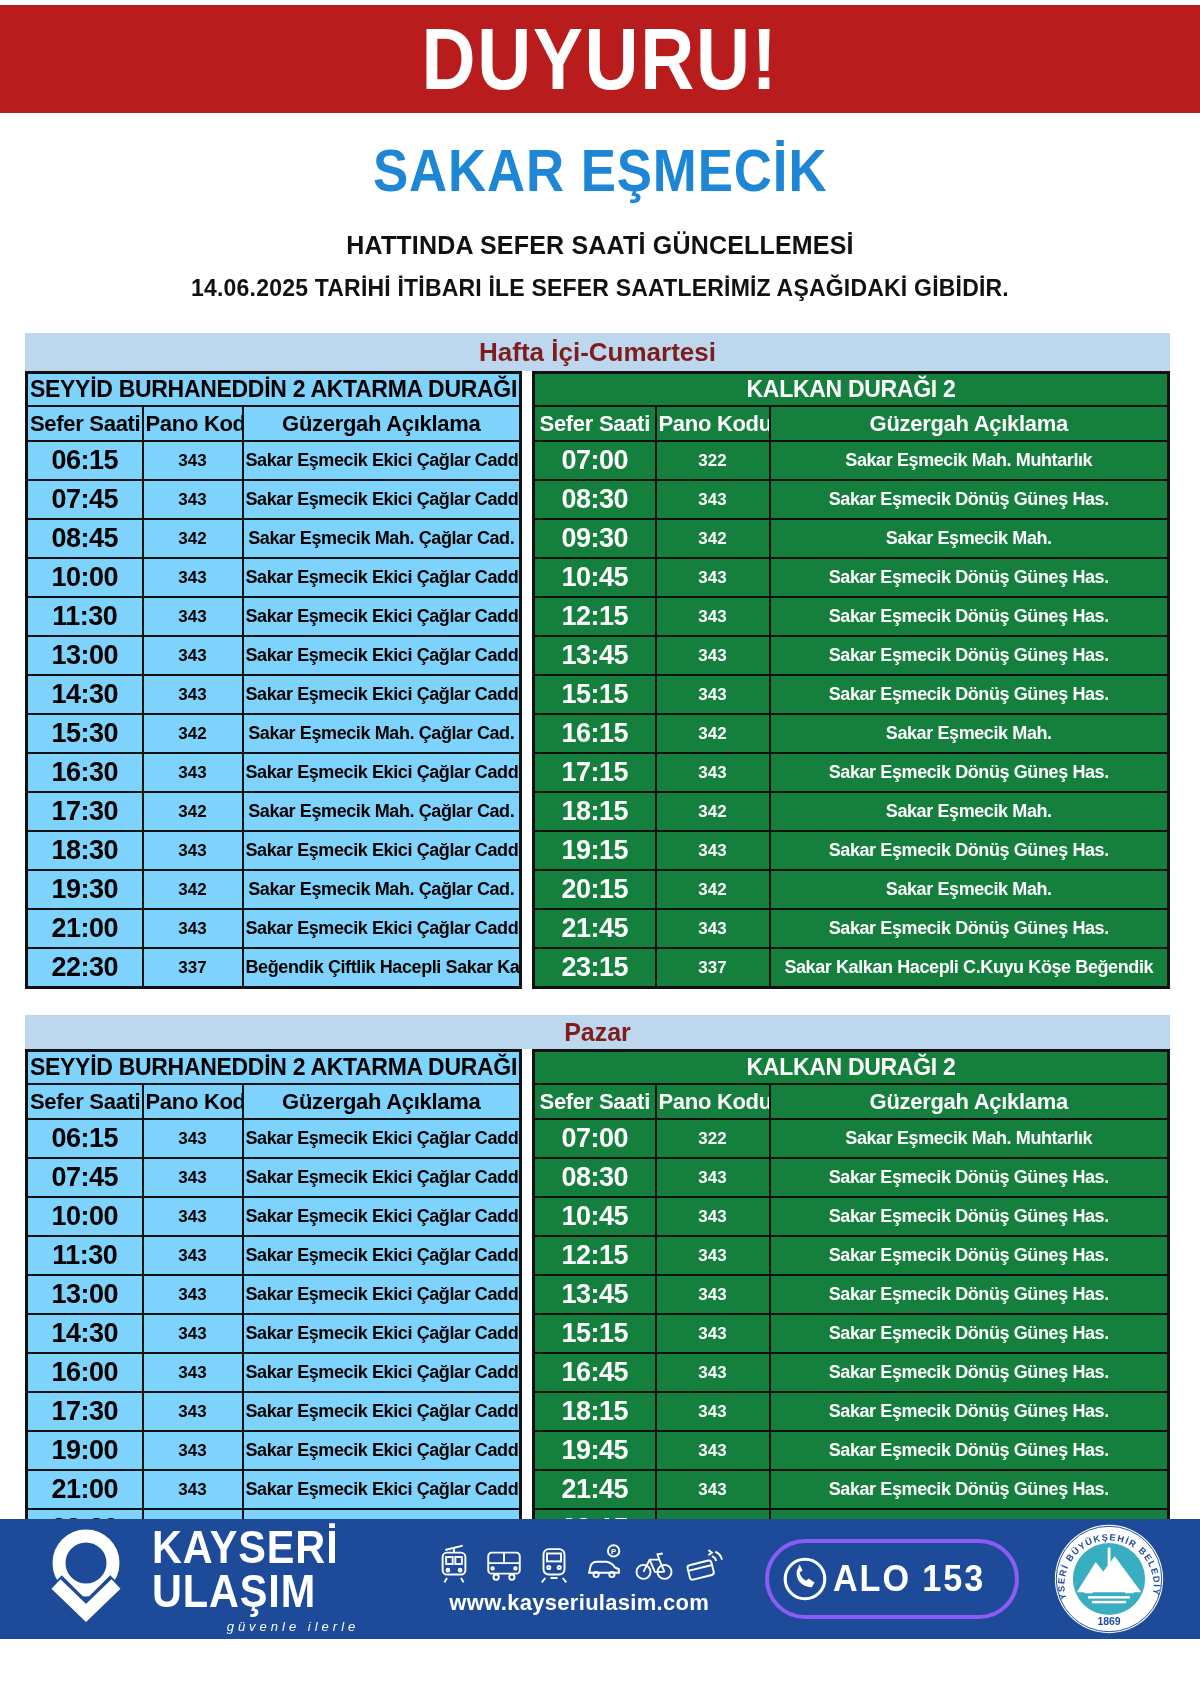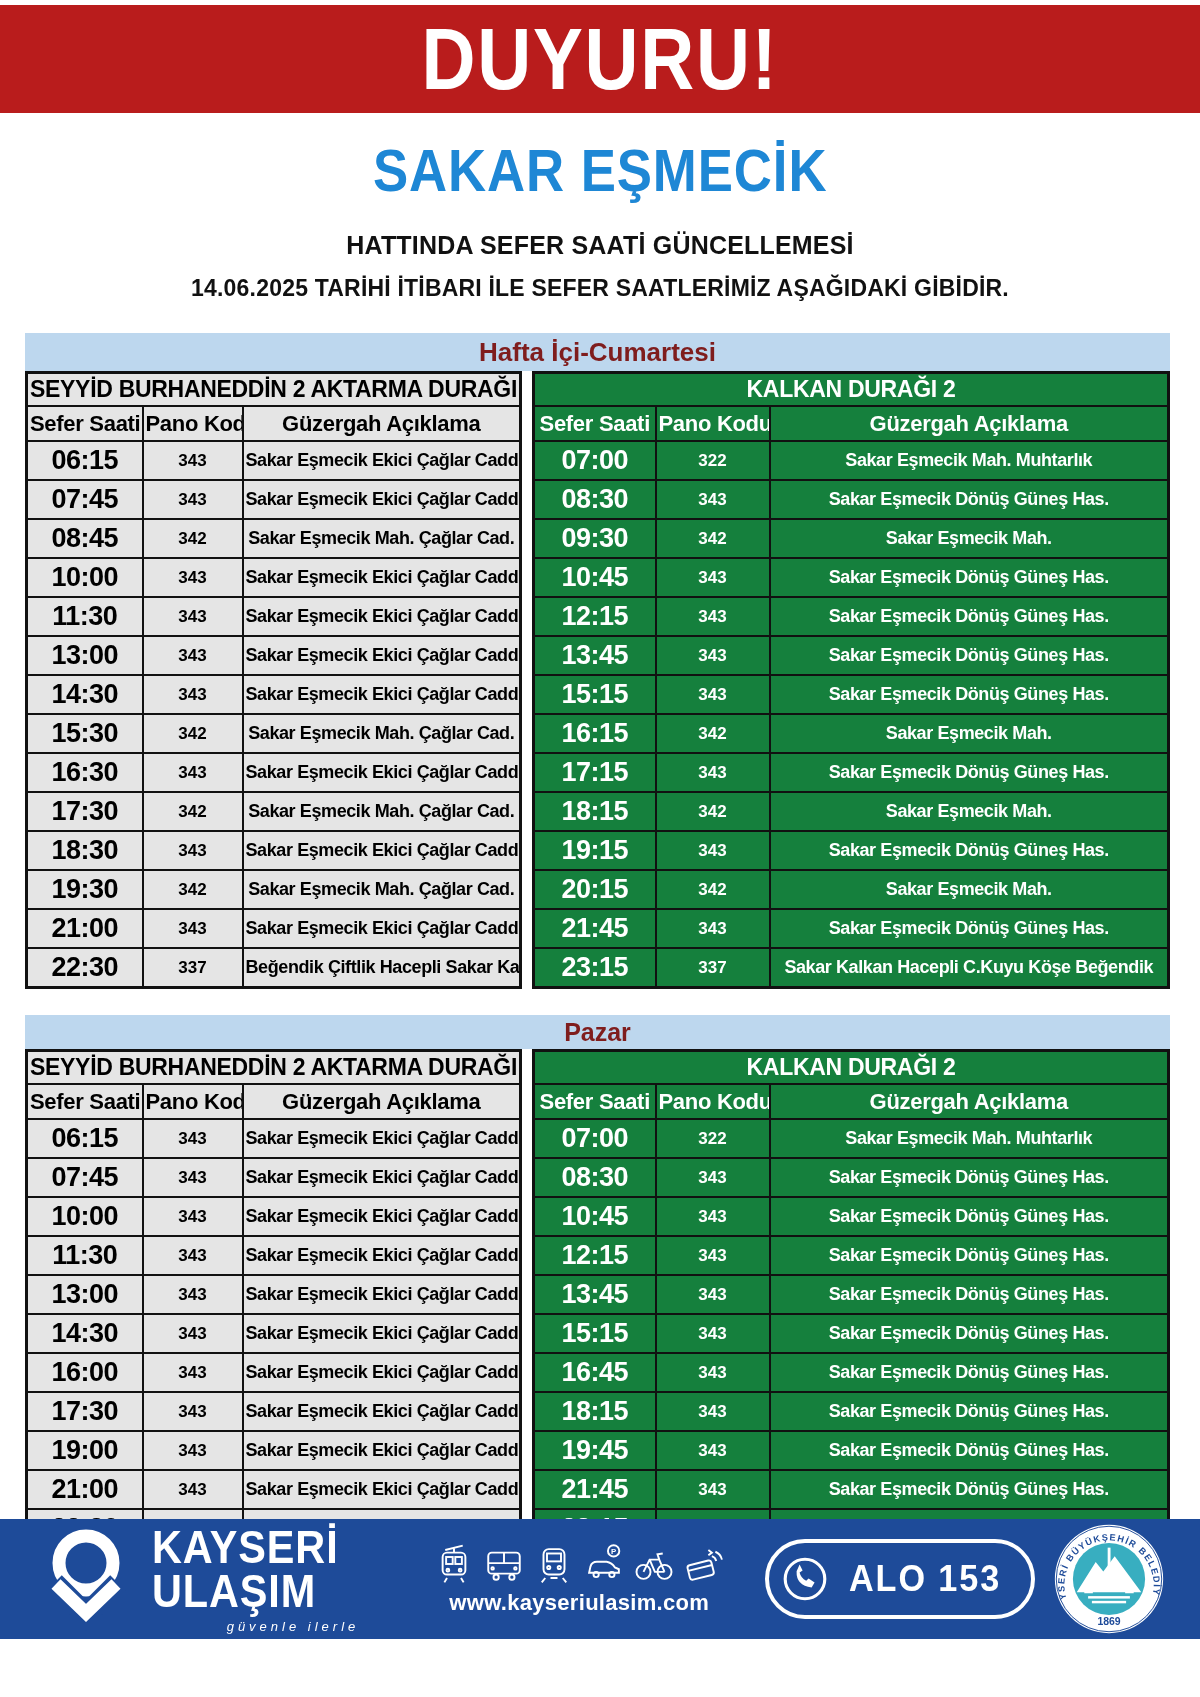--- a/index.html
+++ b/index.html
@@ -53,21 +53,21 @@
   }
   .tbl-left{width:497px;}
   .tbl-right{width:638px;}
   .tbl-left col.c-time{width:116px;} .tbl-left col.c-pano{width:100px;}
   .tbl-right col.c-time{width:122px;} .tbl-right col.c-pano{width:114px;}
   th.station{height:31px;font-size:23px;letter-spacing:-.3px;}
   tr.cols th{height:33px;font-size:22px;letter-spacing:-.3px;}
   td.time{height:37px;font-size:27px;font-weight:bold;letter-spacing:-.5px;}
   td.pano{font-size:17px;font-weight:bold;}
   td.desc{font-size:18px;font-weight:bold;letter-spacing:-.4px;}
-  .yellow-t{background:#e5e5e5;color:#000;}
+  .yellow-t{background:#7dd3fc;color:#000;}
   .blue-t{background:#15803d;color:#fff;}
   
   .footer{
     position:absolute;left:0;top:1519px;width:1200px;height:120px;
     background:#1E4B99;display:flex;align-items:center;
     padding:0 34px;box-sizing:border-box;
   }
   .brand{display:flex;align-items:center;gap:14px;}
   .pin-svg{width:104px;height:112px;display:block;}
   .brand-text{display:flex;flex-direction:column;align-items:flex-start;}
@@ -81,22 +81,22 @@
   }
   .center-block{
     margin-left:74px;display:flex;flex-direction:column;align-items:center;
   }
   .icon-row{display:flex;align-items:flex-end;gap:8px;}
   .t-icon{width:42px;height:44px;display:block;}
   .website{
     color:#fff;font-weight:bold;font-size:22px;margin-top:4px;letter-spacing:.3px;
   }
   .alo-pill{
-    margin-left:40px;border:4px solid #ffffff;border-radius:44px;
-    height:72px;display:flex;align-items:center;gap:16px;padding:0 26px 0 12px;
+    margin-left:40px;border:4px solid #8b5cf6;border-radius:44px;
+    height:72px;display:flex;align-items:center;padding:0 26px 0 12px;
   }
   .alo-circle{width:48px;height:48px;display:block;}
   .alo-text{
     color:#fff;font-weight:bold;font-size:36px;letter-spacing:2px;
     display:inline-block;transform:scaleX(.95);
   }
   .seal-wrap{margin-left:auto;}
   .seal-svg{width:114px;height:114px;display:block;}
   .seal-arc-text{font-size:9.6px;font-weight:bold;letter-spacing:1.4px;fill:#1E4B99;}
   .seal-year{font-size:11px;font-weight:bold;fill:#1E4B99;}

